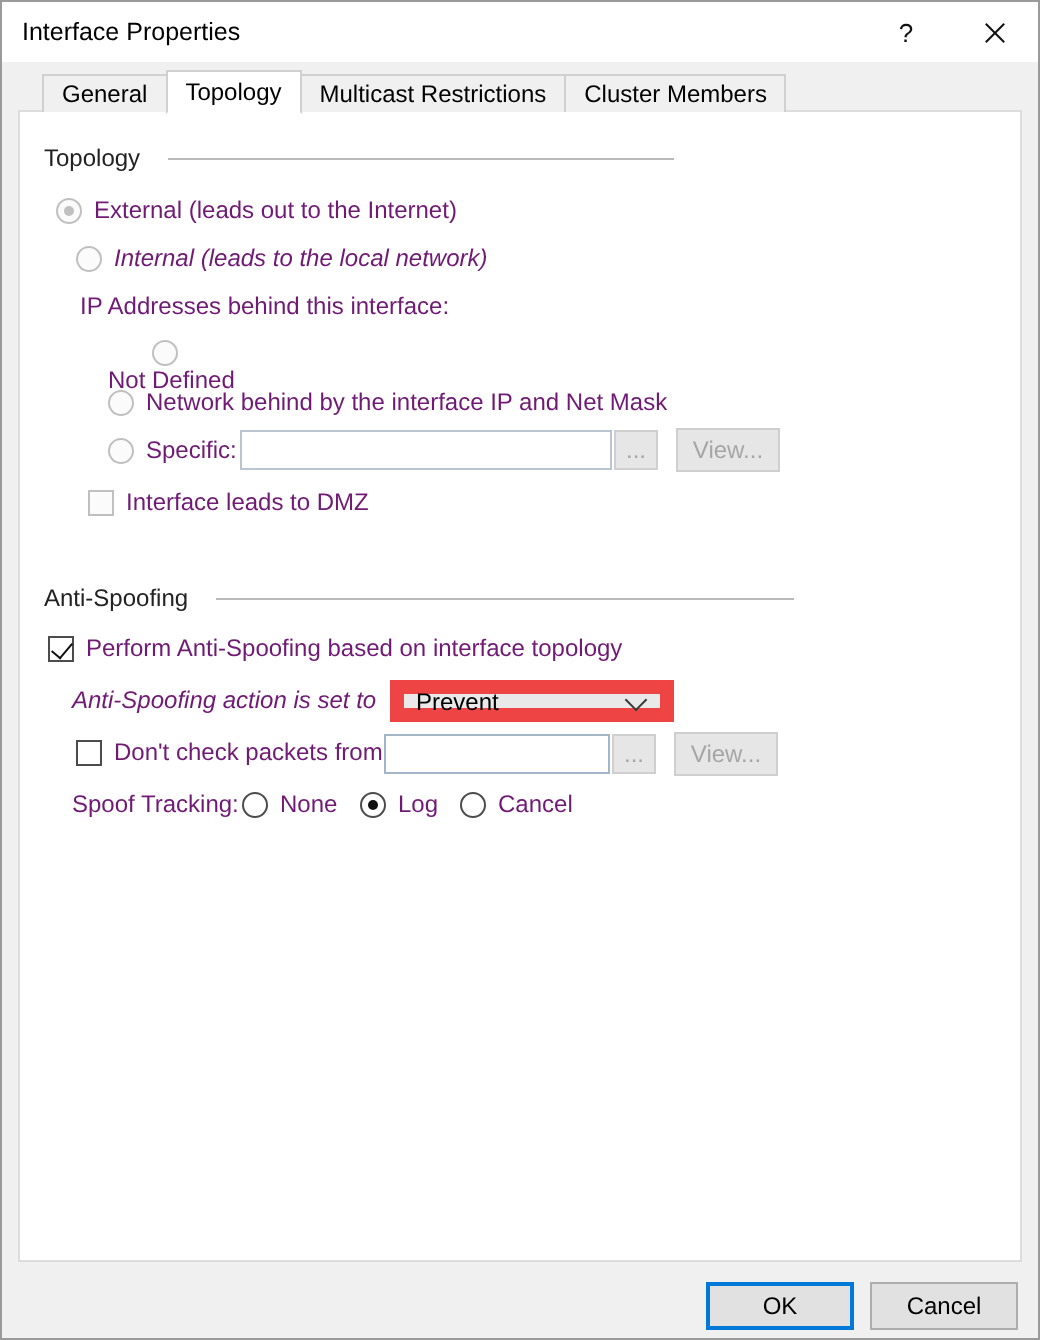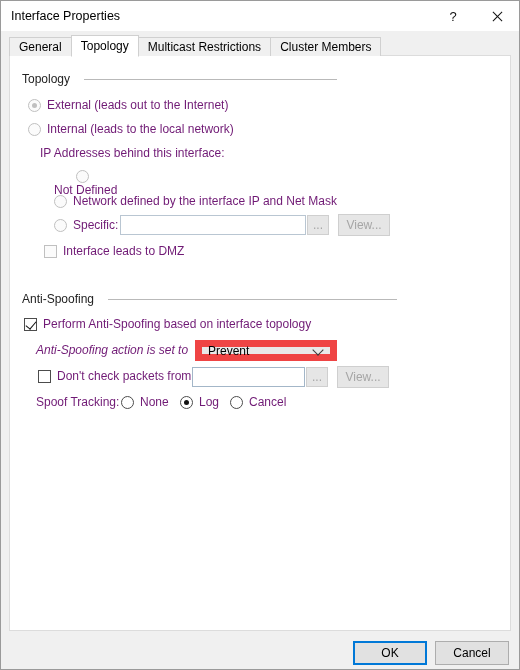--- a/index.html
+++ b/index.html
@@ -45,21 +45,21 @@
   .title-btn .glyph-x::before,
   .title-btn .glyph-x::after {
     content: ""; position: absolute; left: 0; top: 6px;
     width: 13px; height: 1px; background: #111;
   }
   .title-btn .glyph-x::before { transform: rotate(45deg); }
   .title-btn .glyph-x::after  { transform: rotate(-45deg); }
 
   
   .tabstrip {
-    position: absolute; left: 8px; top: 34px;
+    position: absolute; left: 20px; top: 34px;
     height: 21px;
     display: flex; align-items: flex-end;
     z-index: 3;
   }
   .tab {
     height: 19px;
     padding: 0 9px;
     display: flex; align-items: center;
     background: #f0f0f0;
     border: 1px solid #d0d0d0;
@@ -202,37 +202,37 @@
     <div class="group-header" style="left:12px; top:16px; width:315px;">
       <span>Topology</span>
       <span class="line" style="flex:1;"></span>
     </div>
 
     <div class="row" style="left:18px; top:42px;">
       <span class="radio disabled checked"></span>
       <span class="lbl disabled">External (leads out to the Internet)</span>
     </div>
 
-    <div class="row" style="left:18px; top:66px;">
+    <div class="row" style="left:28px; top:66px;font-style:italic;">
       <span class="radio disabled"></span>
       <span class="lbl disabled">Internal (leads to the local network)</span>
     </div>
 
     <div class="row" style="left:30px; top:90px;">
       <span class="lbl disabled">IP Addresses behind this interface:</span>
     </div>
 
     <div class="row" style="left:44px; top:114px;flex-direction:column;">
       <span class="radio disabled"></span>
       <span class="lbl disabled">Not Defined</span>
     </div>
 
     <div class="row" style="left:44px; top:138px;">
       <span class="radio disabled"></span>
-      <span class="lbl disabled">Network defined by the interface IP and Net Mask</span>
+      <span class="lbl disabled">Network behind by the interface IP and Net Mask</span>
     </div>
 
     <div class="row" style="left:44px; top:162px;">
       <span class="radio disabled"></span>
       <span class="lbl disabled">Specific:</span>
     </div>
 
     <input class="textfield disabled" type="text" disabled="" style="position: absolute; left: 110px; top: 159px; width: 186px;" value="">
 
     <div class="btn disabled" style="position:absolute; left:297px; top:159px; width:22px; height:20px;">...</div>

